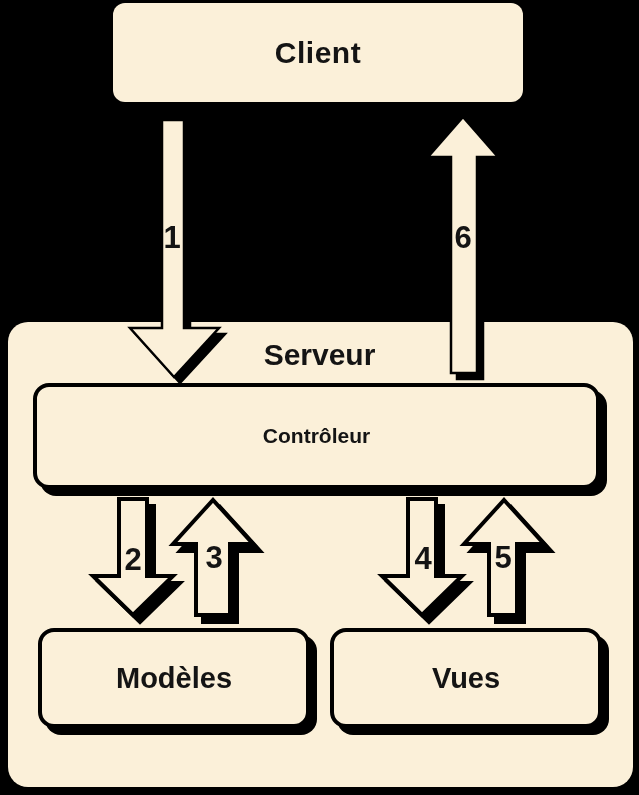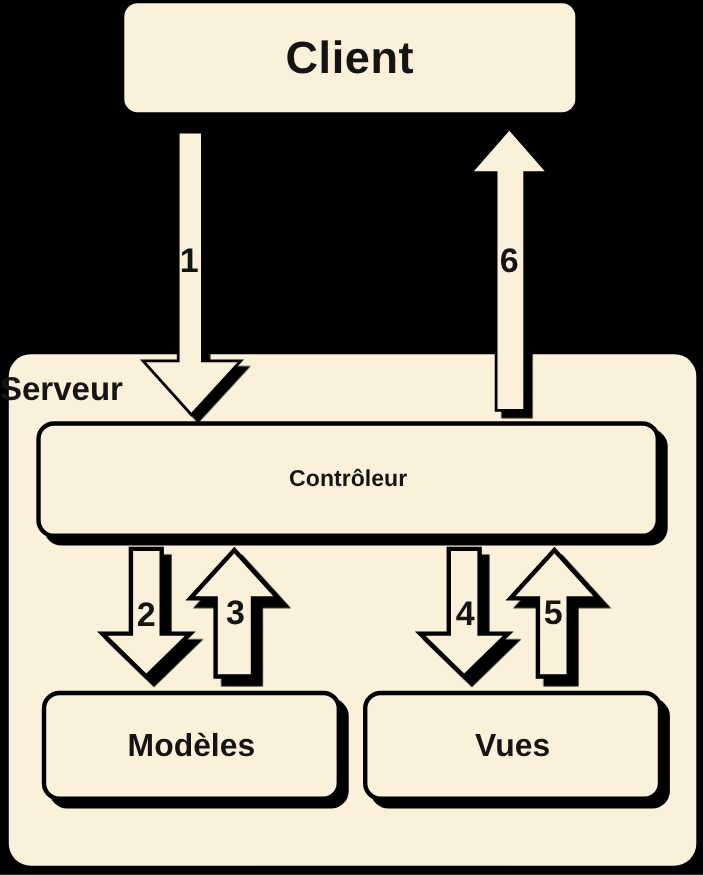--- a/index.html
+++ b/index.html
@@ -14,27 +14,27 @@
     font-family:"Liberation Sans","DejaVu Sans",sans-serif;
     overflow:hidden;
   }
   .box{
     position:absolute;background:var(--node-fill);color:var(--text);
     display:flex;align-items:center;justify-content:center;
     box-sizing:border-box;
   }
   .client{
     left:113px;top:3px;width:410px;height:99px;border-radius:12px;
-    font-size:41px;font-weight:700;letter-spacing:.5px;
+    font-size:30px;font-weight:700;letter-spacing:.5px;
   }
   .serveur{
     left:8px;top:322px;width:625px;height:465px;border-radius:20px;
   }
   .serveur-label{
-    position:absolute;left:0;right:0;top:338px;
+    position:absolute;left:0;right:0;top:338px;text-align:center;
     font-size:30px;font-weight:600;color:var(--text);
   }
   .controleur{
     left:33px;top:383px;width:567px;height:106px;
     border:4px solid var(--outline);border-radius:16px;
     box-shadow:7px 7px 0 var(--outline);
     font-size:21px;font-weight:600;
   }
   .modeles{
     left:38px;top:628px;width:272px;height:100px;

